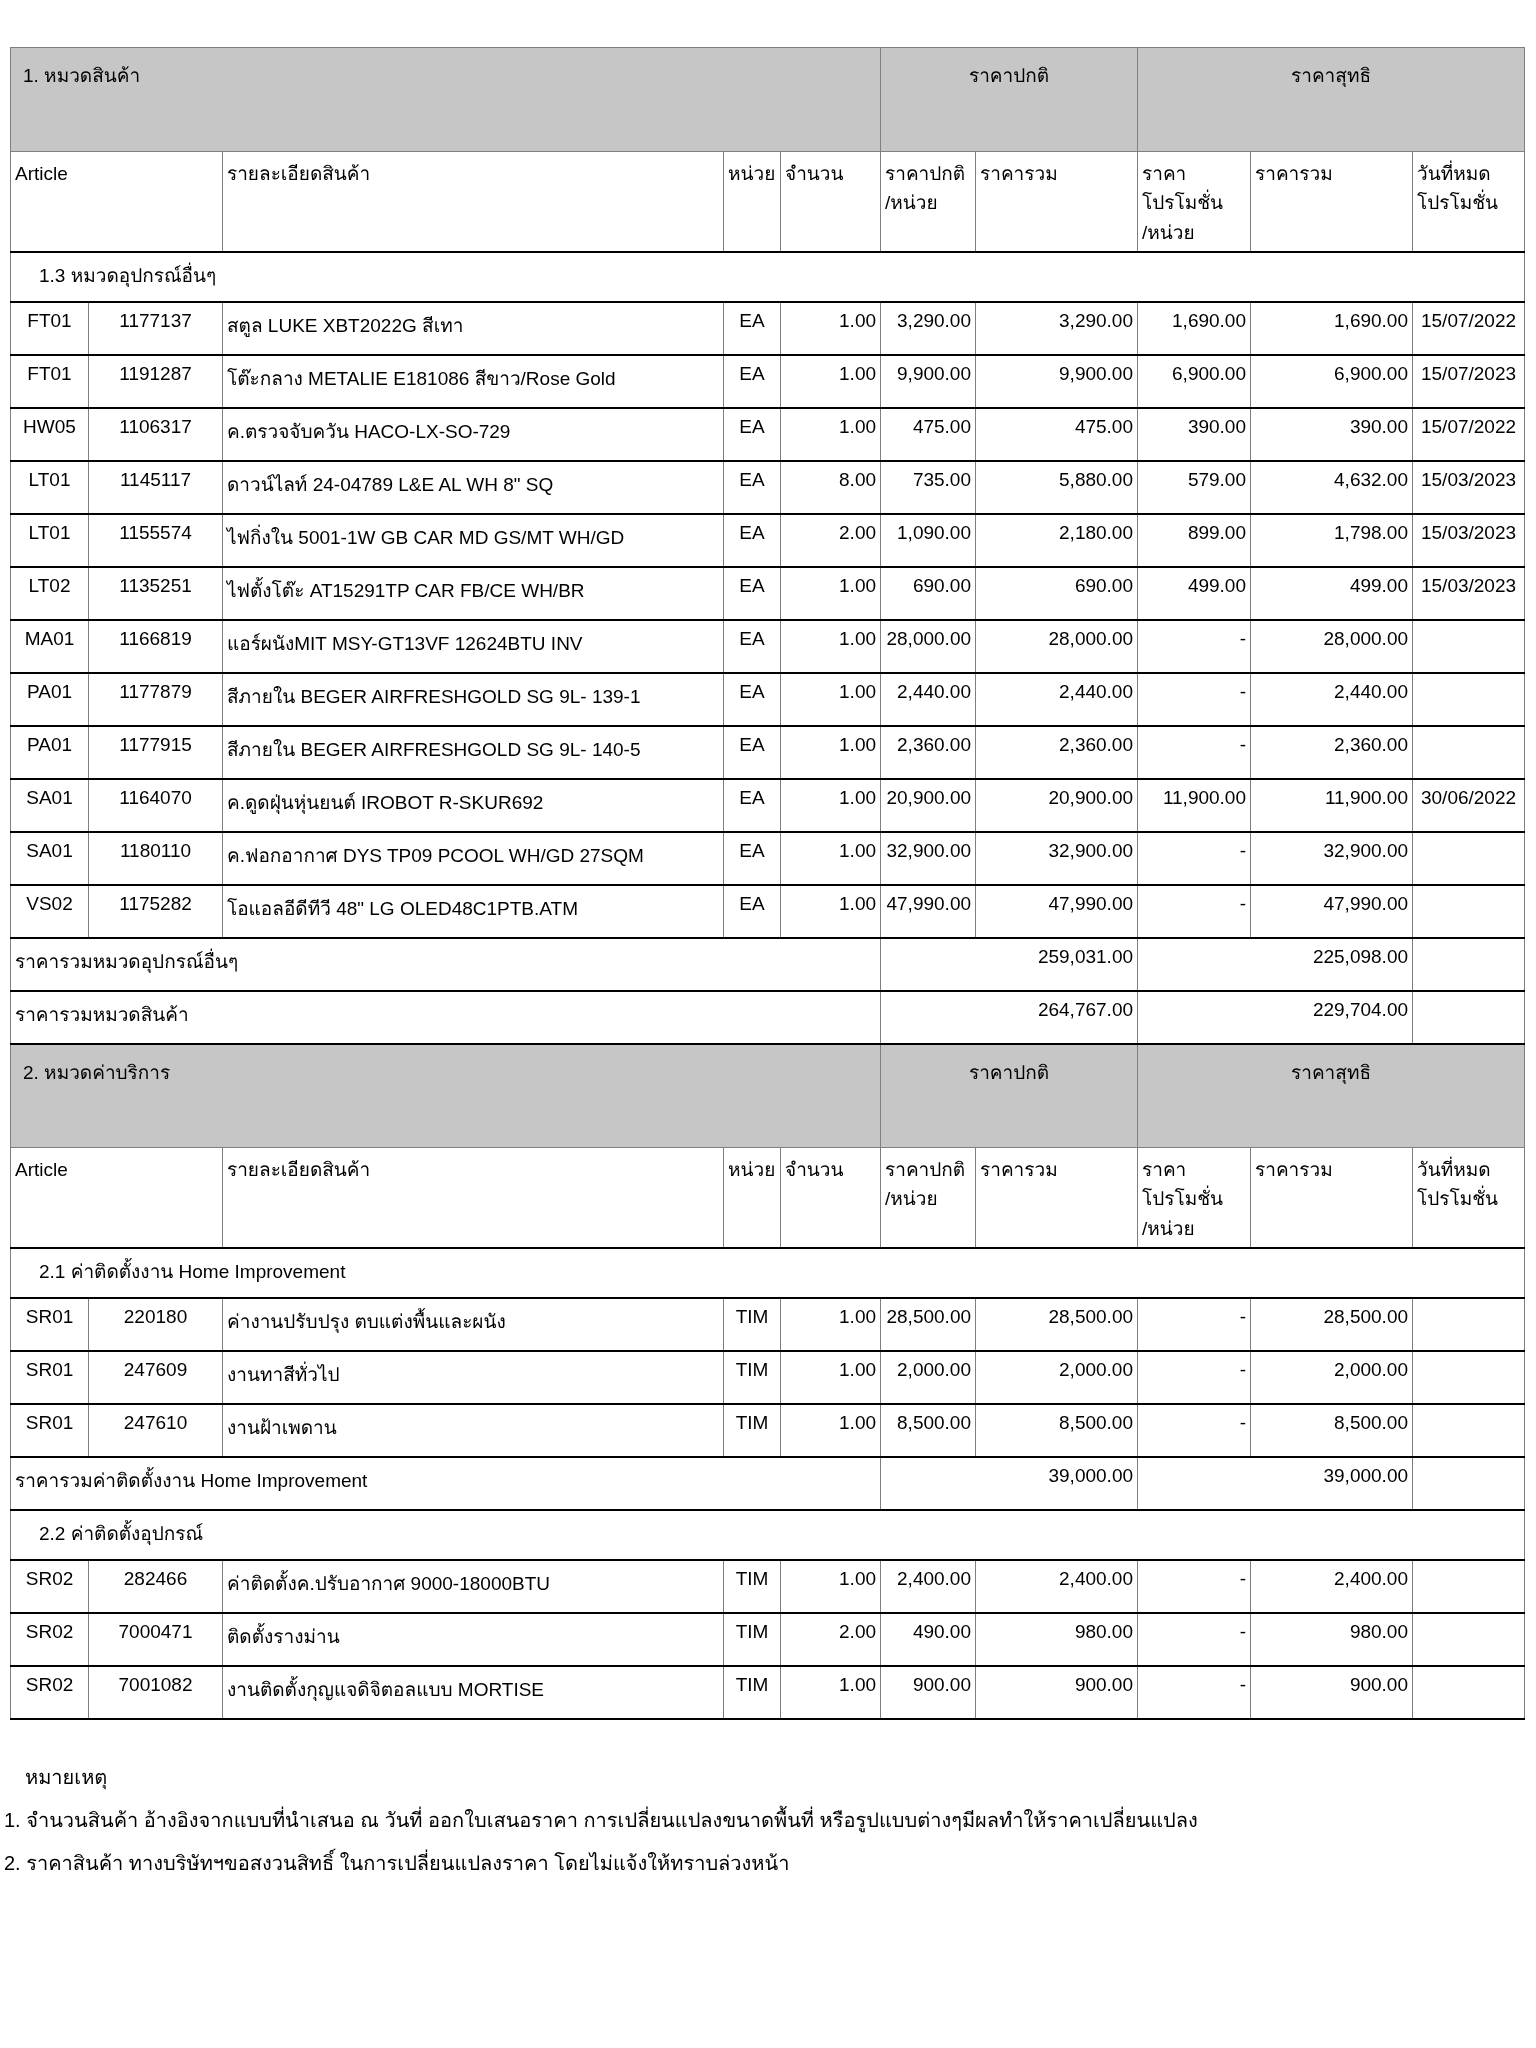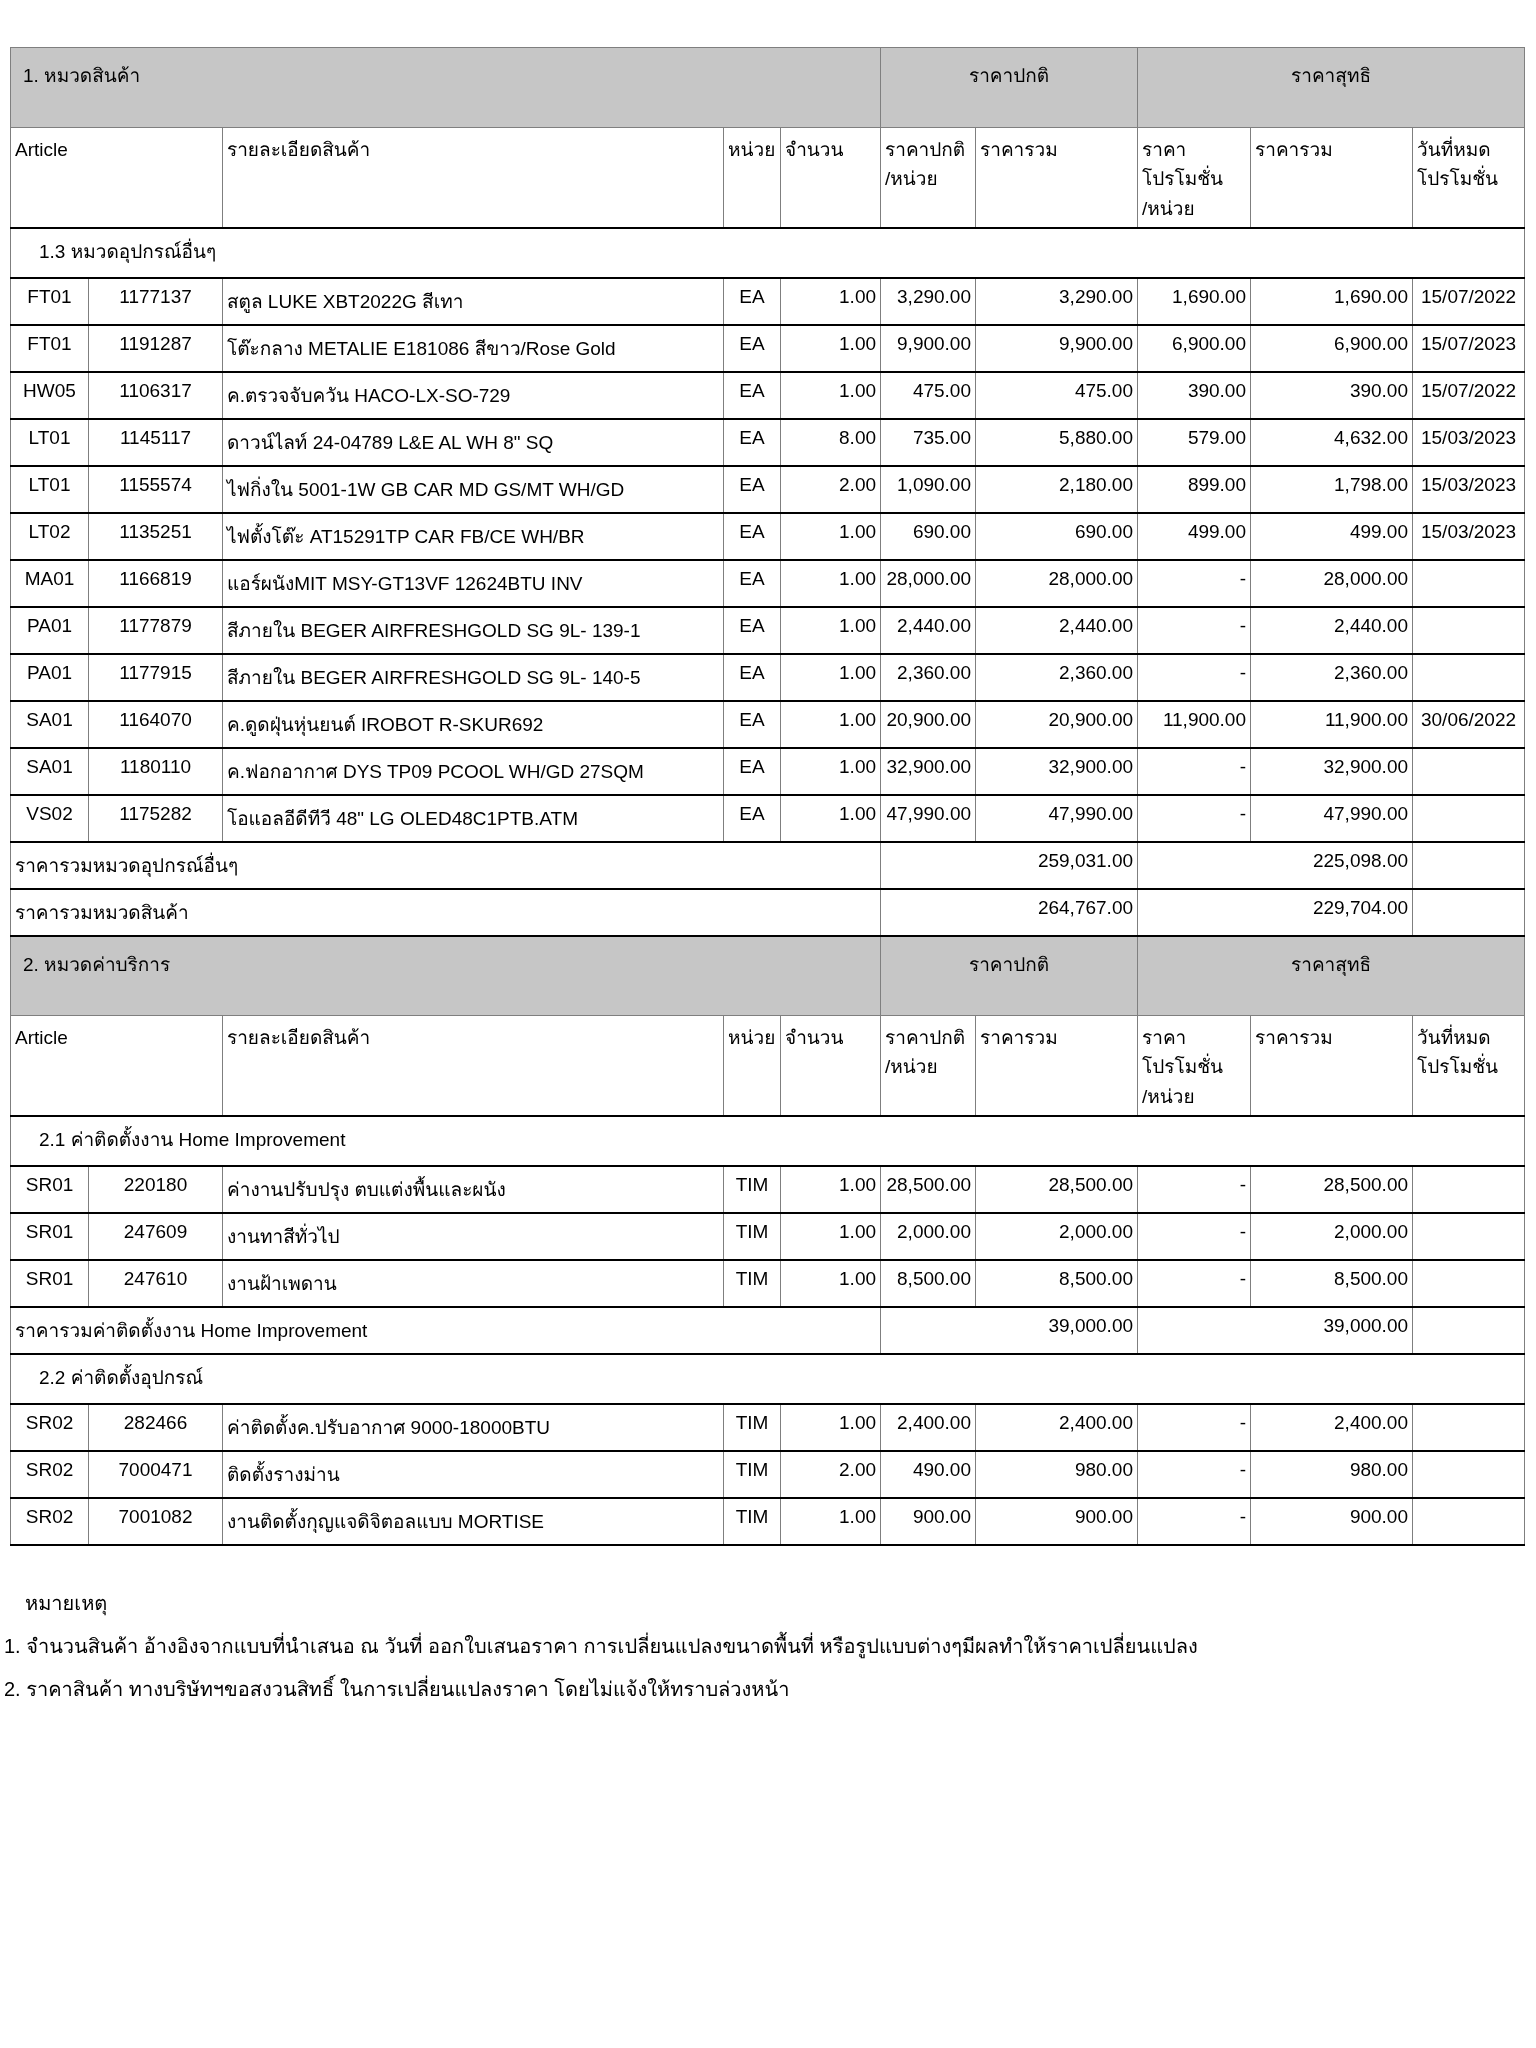--- a/index.html
+++ b/index.html
@@ -30,41 +30,41 @@
     border-left: 1px solid #7f7f7f;
     border-right: 1px solid #7f7f7f;
     border-top: 1px solid #7f7f7f;
     border-bottom: 1px solid #7f7f7f;
     vertical-align: top;
     font-size: 19px;
     padding: 7px 4px 0 4px;
     overflow: hidden;
     white-space: nowrap;
   }
-  tr.band { height: 80px; }
+  tr.band { height: 104px; }
   tr.band td {
     background: #c6c6c6;
     padding-top: 12px;
   }
   tr.band td.band-title { text-align: left; padding-left: 12px; }
   tr.band td.band-center { text-align: center; }
   tr.colhdr { height: 100px; }
   tr.colhdr td {
     text-align: left;
     border-bottom: 2px solid #000;
     white-space: pre-line;
     line-height: 1.55;
   }
   tr.subtitle { height: 50px; }
   tr.subtitle td {
     text-align: left;
     padding-left: 28px;
     border-bottom: 2px solid #000;
   }
-  tr.item, tr.total { height: 47px; }
+  tr.item, tr.total { height: 53px; }
   tr.item td, tr.total td { border-bottom: 2px solid #000; }
   td.c { text-align: center; }
   td.l { text-align: left; padding-left: 8px; }
   td.r { text-align: right; padding-right: 5px; }
   tr.total td.total-label { text-align: left; padding-left: 4px; }
   .notes {
     margin: 36px 0 0 4px;
     font-size: 20px;
   }
   .notes .notes-title {

